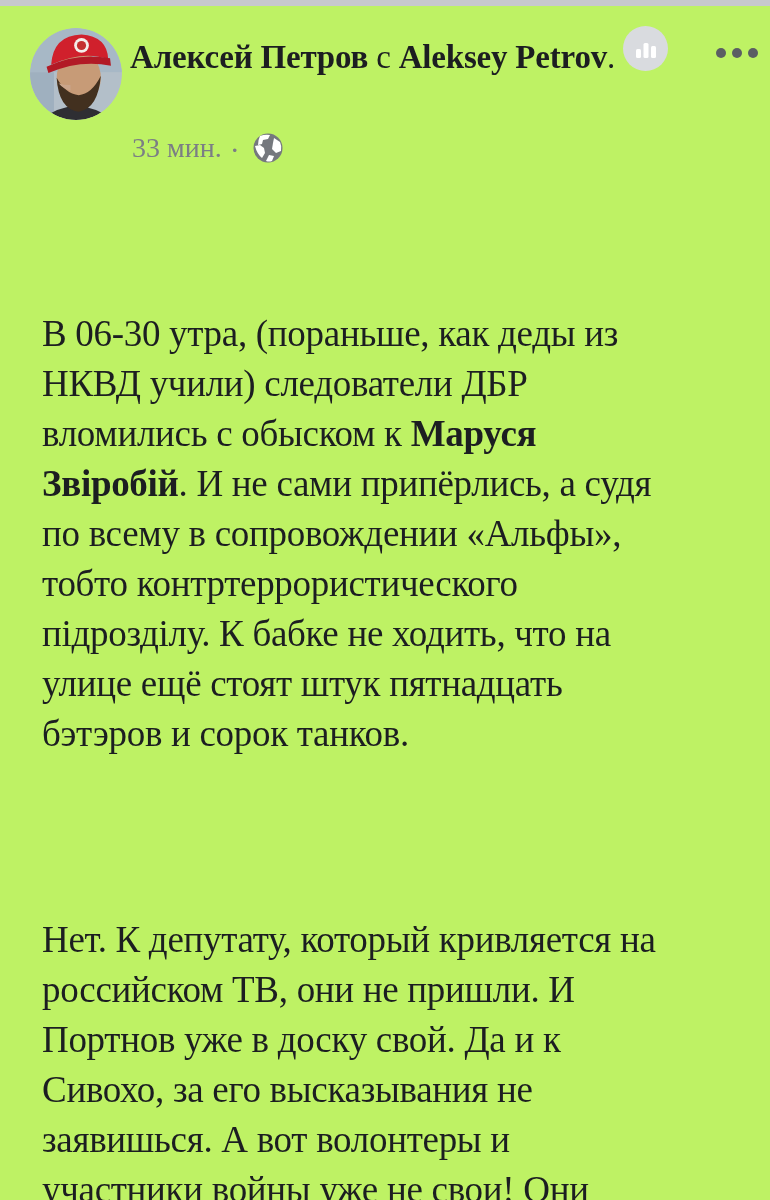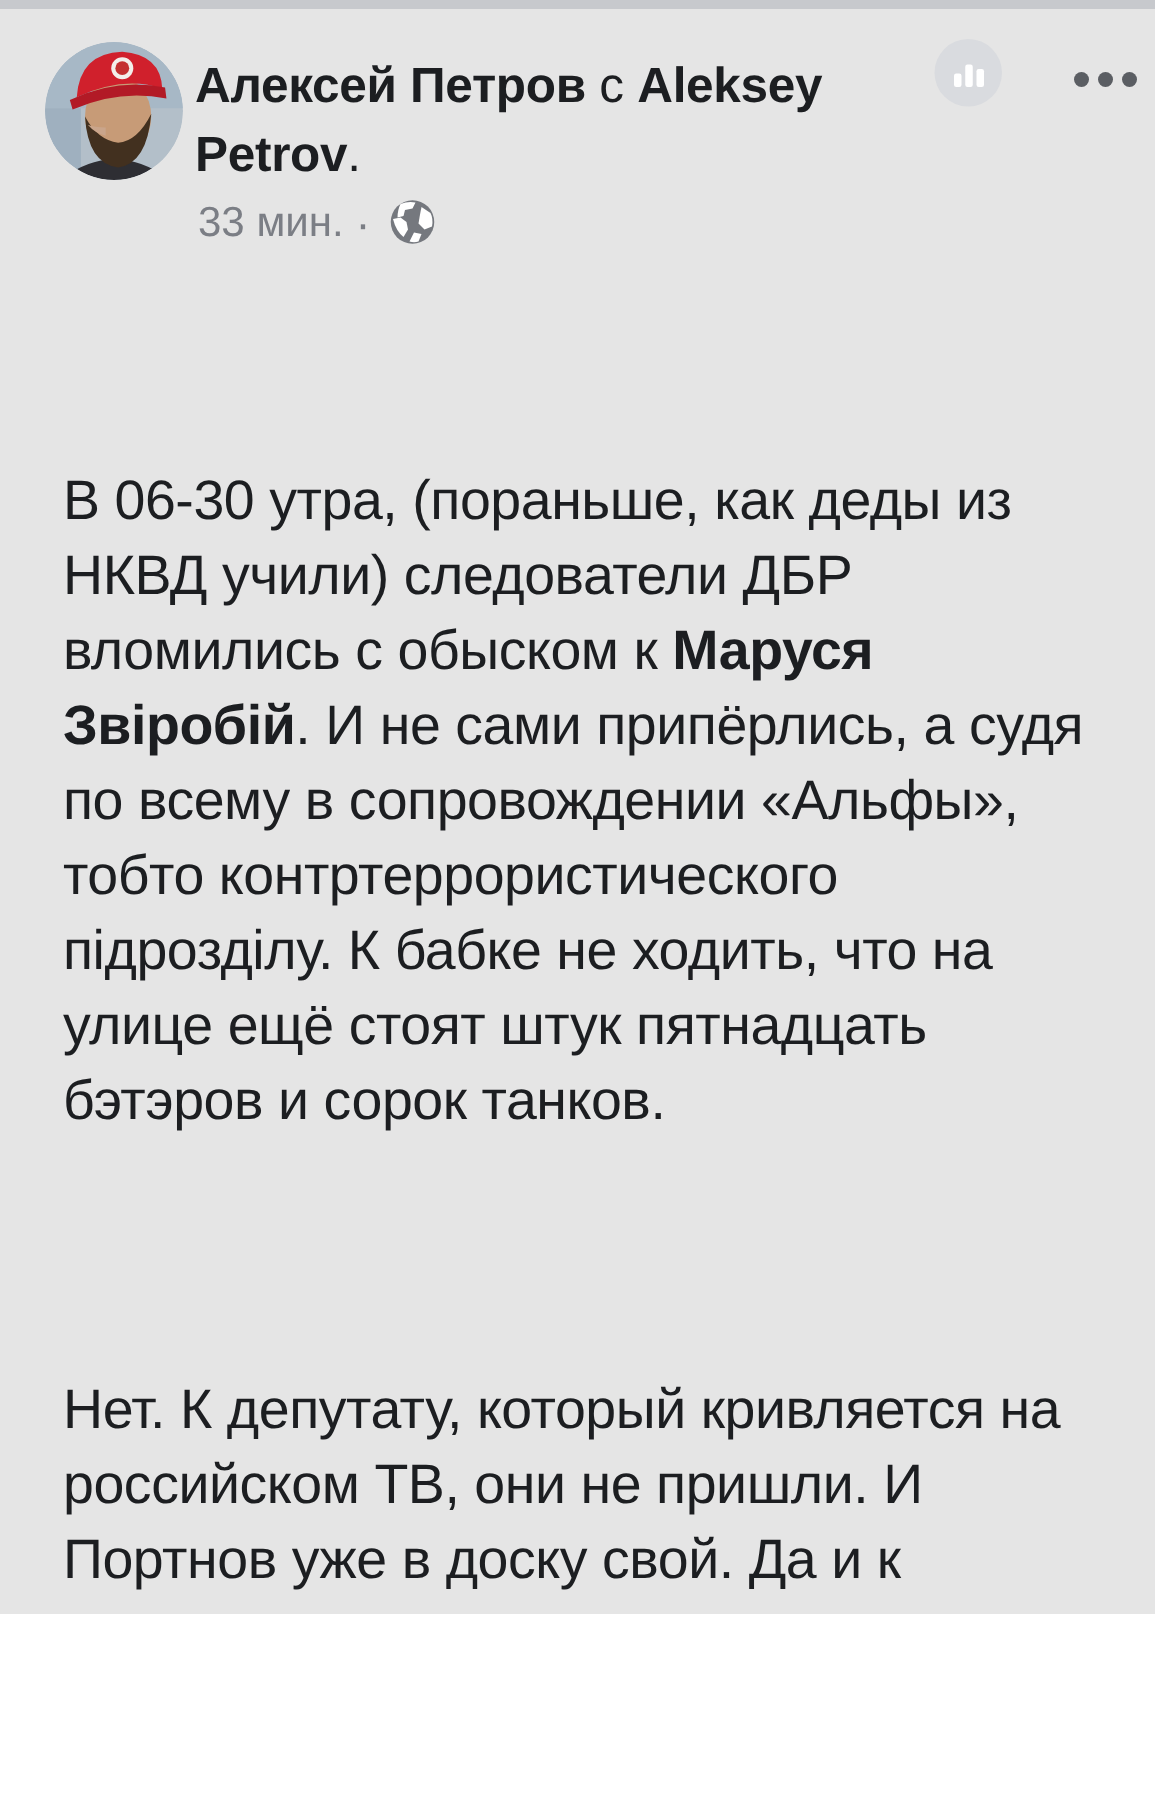--- a/index.html
+++ b/index.html
@@ -1,21 +1,21 @@
 <!DOCTYPE html>
 <html><head>
 <meta charset="utf-8">
 <style>
   html,body{margin:0;padding:0;background:#fff;}
   .screen{
     position:relative;
-    width:770px;height:1076px;
-    background:#e5e5e5;
+    width:770px;height:1200px;
+    background:#bef264;
     overflow:hidden;
-    font-family:Liberation Sans, sans-serif;
+    font-family:Liberation Serif, serif;
     color:#1c1e21;
   }
   .top-strip{
     position:absolute;top:0;left:0;width:770px;height:6px;
     background:#c7c9cd;
   }
   
   .avatar{
     position:absolute;left:30px;top:28px;
     width:92px;height:92px;border-radius:50%;

